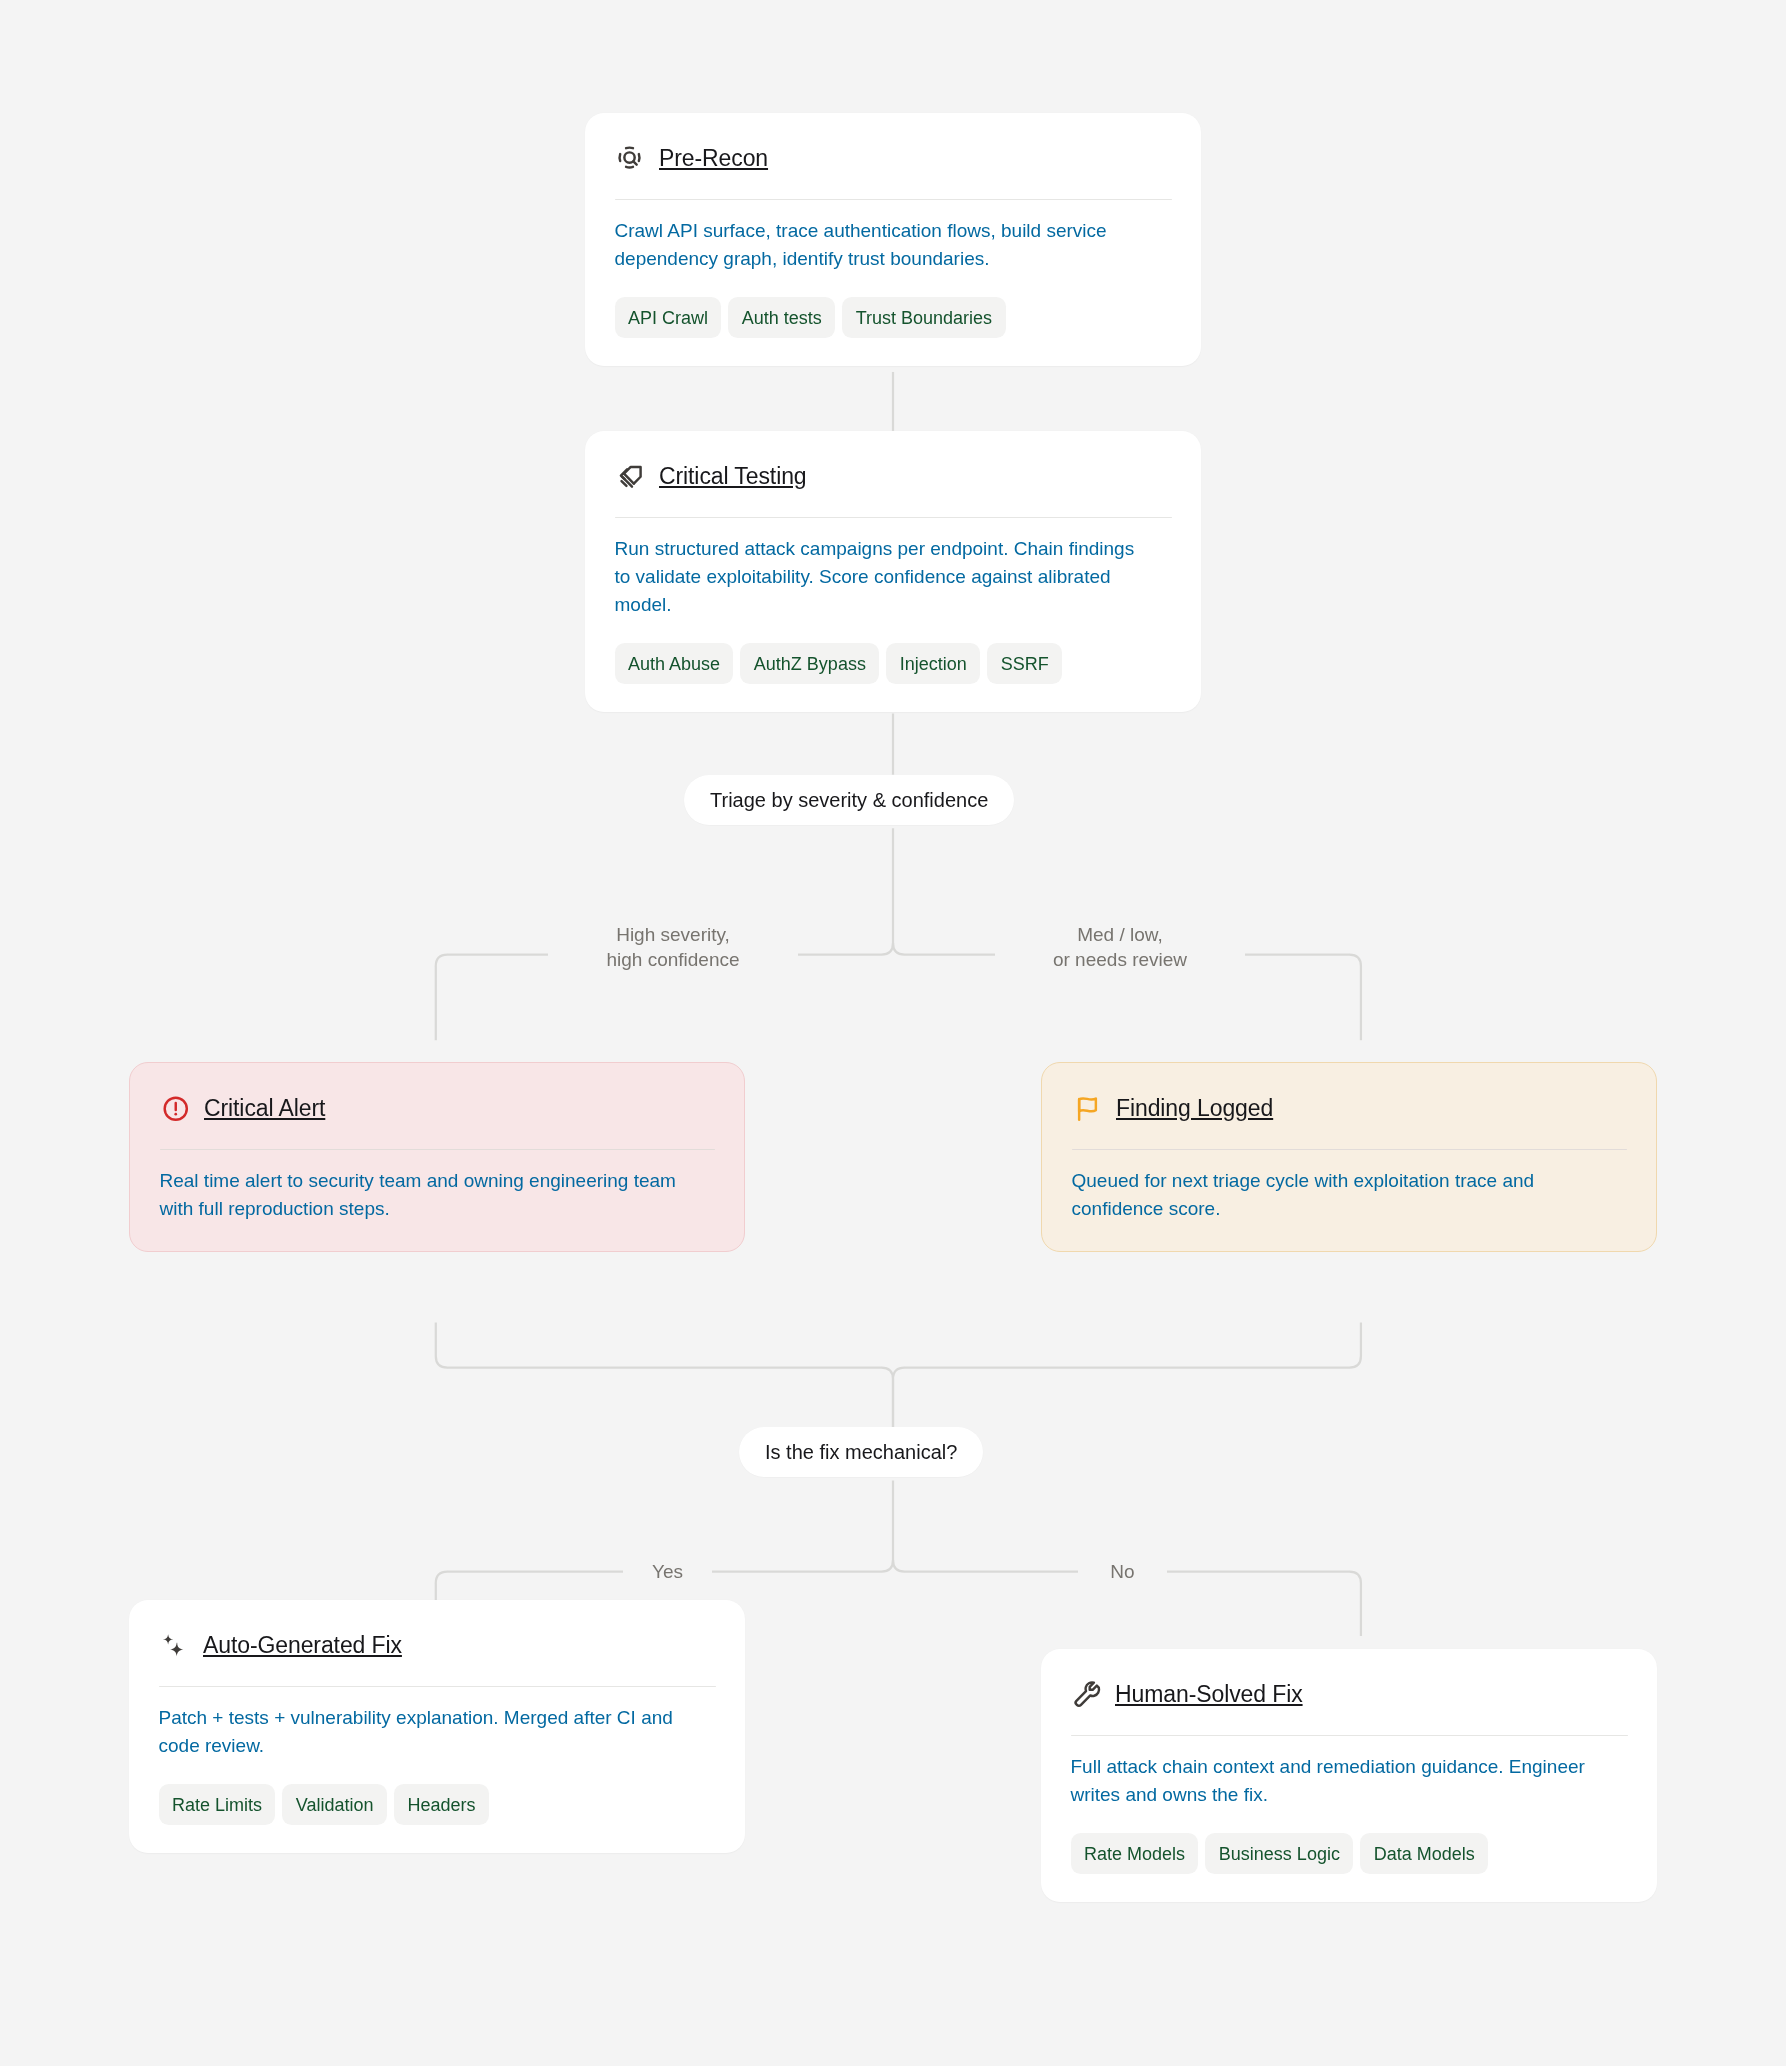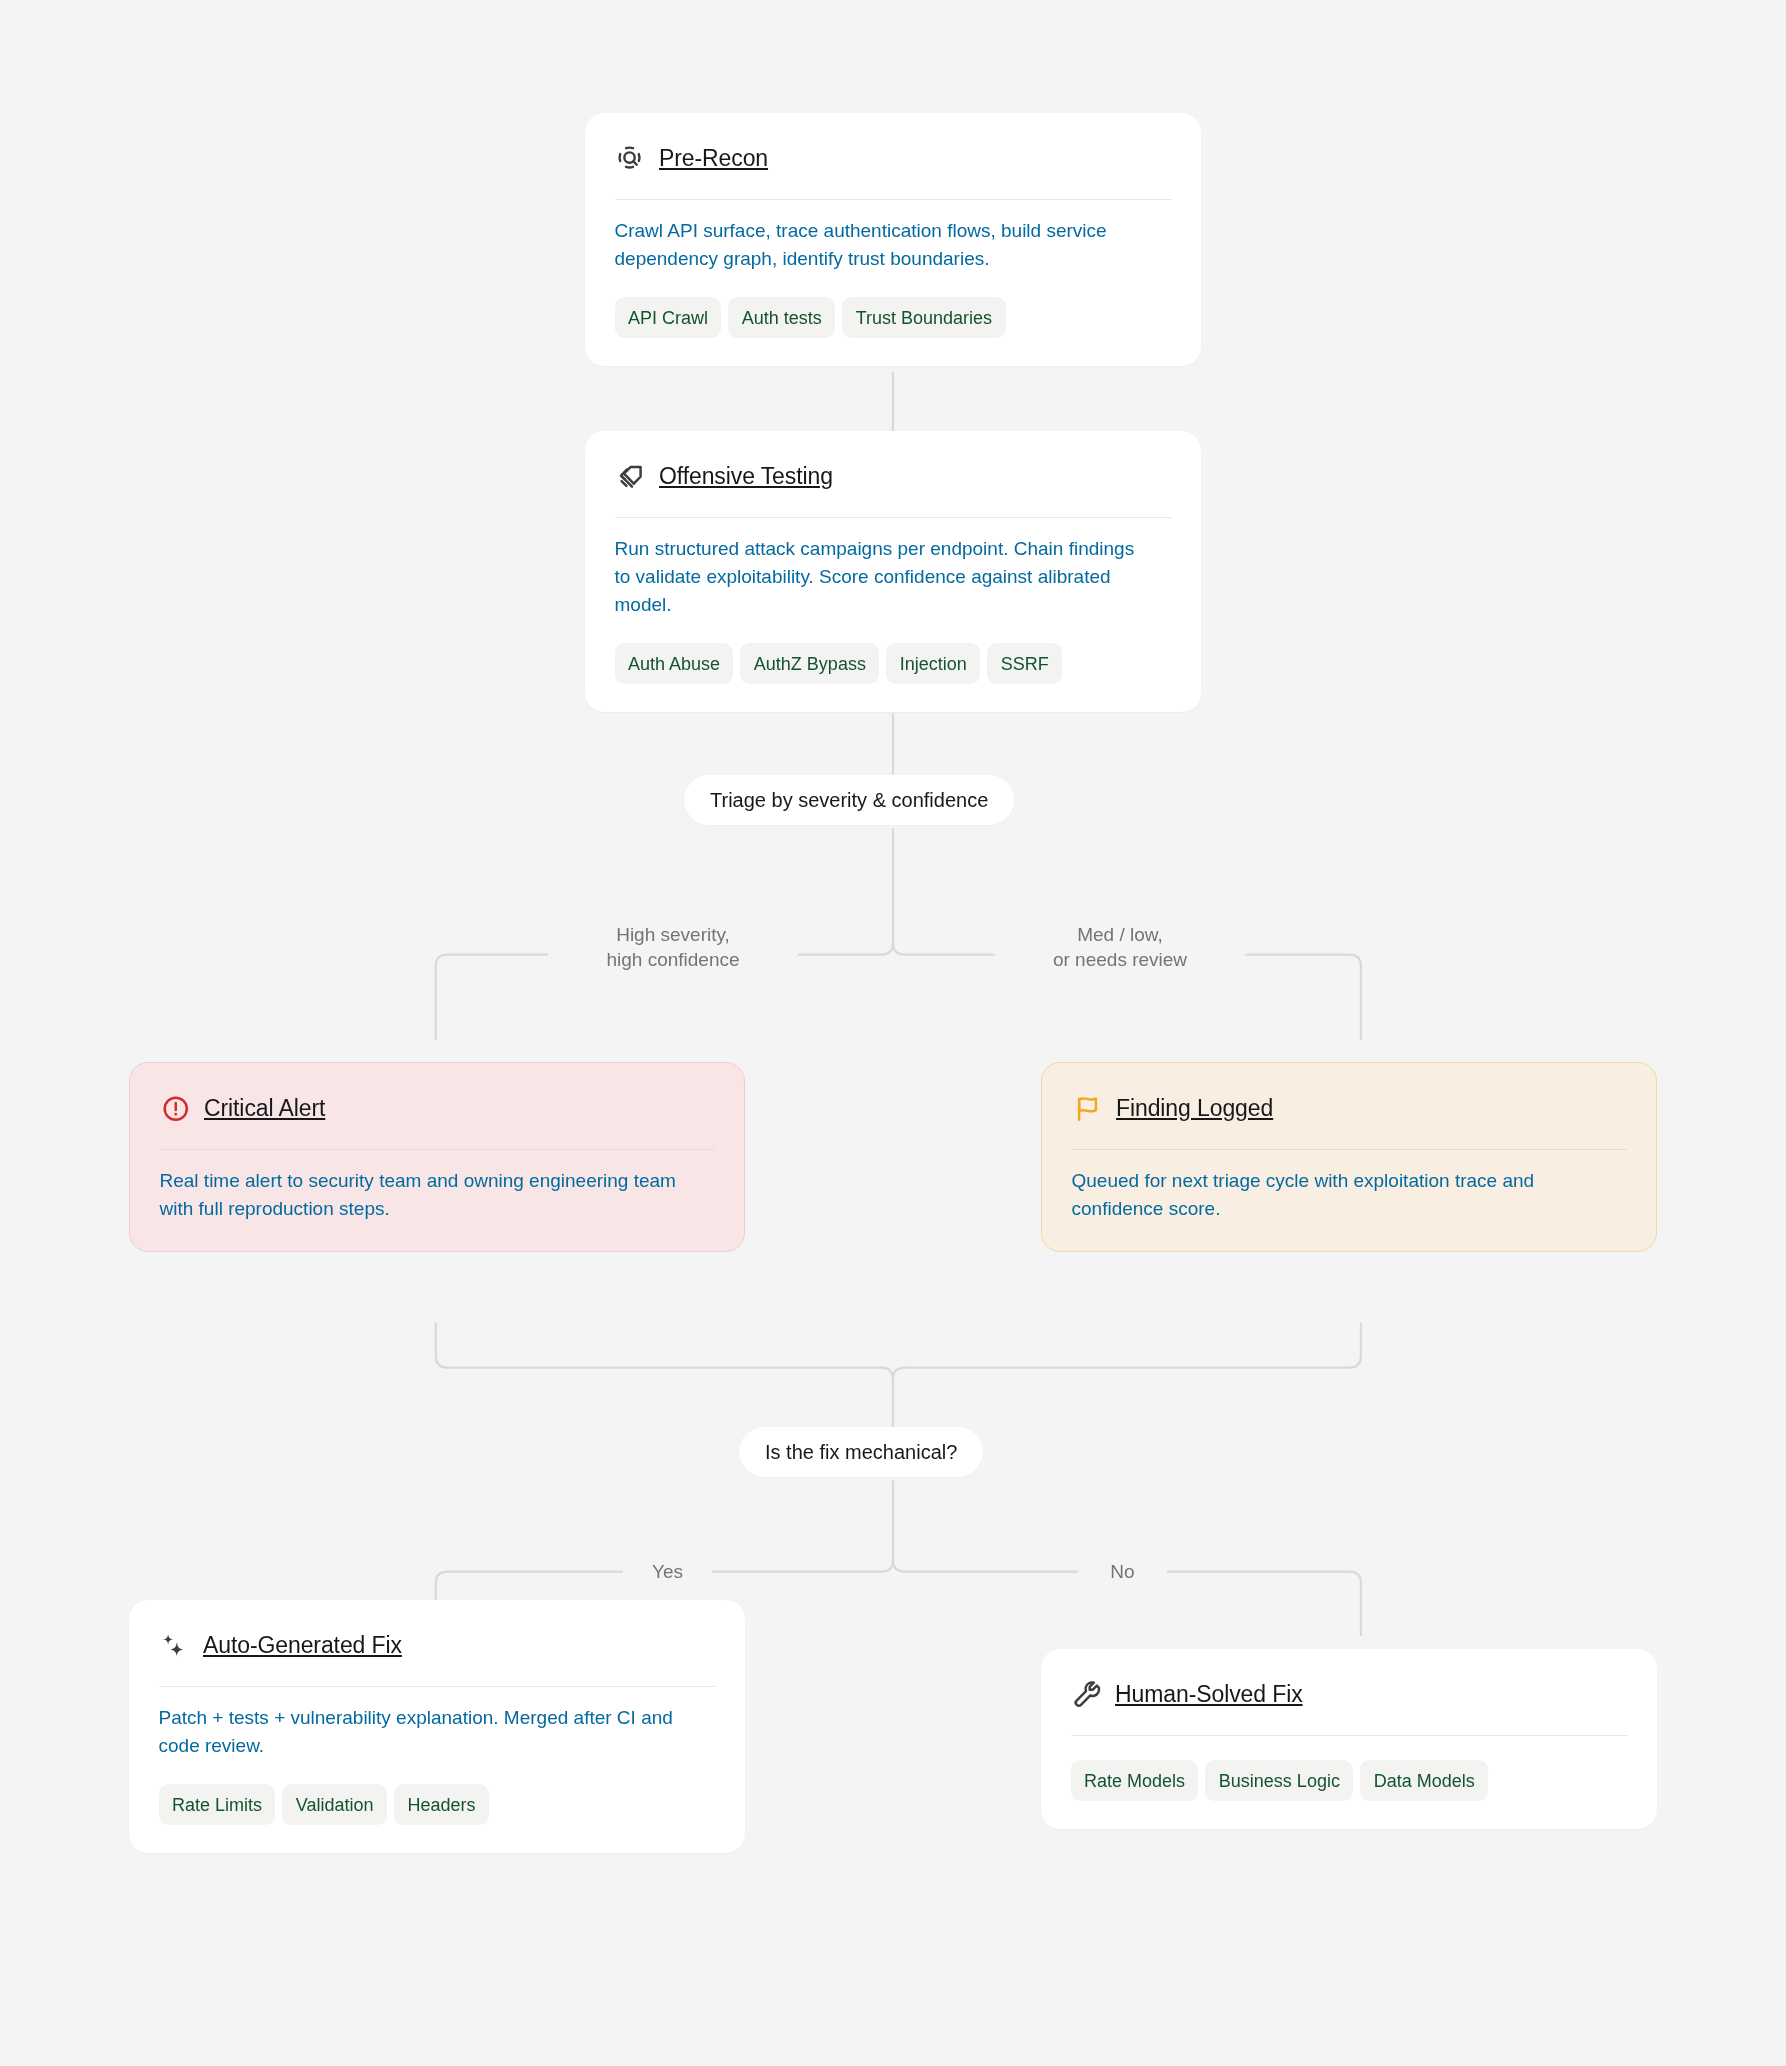--- a/index.html
+++ b/index.html
@@ -185,21 +185,21 @@
     <div class="card-head">
       <span class="card-icon">
         <svg viewBox="0 0 24 24" fill="none" stroke="#3f3c39" stroke-width="2" stroke-linecap="round" stroke-linejoin="round">
           <path d="M14.5 17.5 20 12 20 4 12 4 6.5 9.5"></path>
           <path d="M6.5 9.5 14.5 17.5"></path>
           <path d="M9 6 4 11 7 14"></path>
           <path d="M13 20 10 17 5 12"></path>
           <path d="M4.5 15.5 8.5 19.5"></path>
         </svg>
       </span>
-      <span class="card-title">Offensive Testing</span>
+      <span class="card-title">Critical Testing</span>
     </div>
     <div class="card-divider"></div>
     <div class="card-desc">Run structured attack campaigns per endpoint. Chain findings to validate exploitability. Score confidence against alibrated model.</div>
     <div class="tag-row">
       <span class="tag">Auth Abuse</span>
       <span class="tag">AuthZ Bypass</span>
       <span class="tag">Injection</span>
       <span class="tag">SSRF</span>
     </div>
   </div>
@@ -273,20 +273,21 @@
           <path d="M20.2 4.6 L16.8 8 L14.4 8 L14.4 5.6 L17.8 2.2
                    C15 1.4 12 3 11.2 5.9 C10.9 7 11 8.1 11.4 9.1
                    L3.6 16.9 C2.8 17.7 2.8 19 3.6 19.8 L4.2 20.4
                    C5 21.2 6.3 21.2 7.1 20.4 L14.9 12.6
                    C15.9 13 17 13.1 18.1 12.8 C21 12 22.6 9 21.8 6.2 Z"></path>
         </svg>
       </span>
       <span class="card-title">Human-Solved Fix</span>
     </div>
     <div class="card-divider"></div>
+    <div class="card-desc">Full attack chain context and remediation guidance. Engineer writes and owns the fix.</div>
     <div class="tag-row">
       <span class="tag">Rate Models</span>
       <span class="tag">Business Logic</span>
       <span class="tag">Data Models</span>
     </div>
   </div>
 
 </div>
 
 

